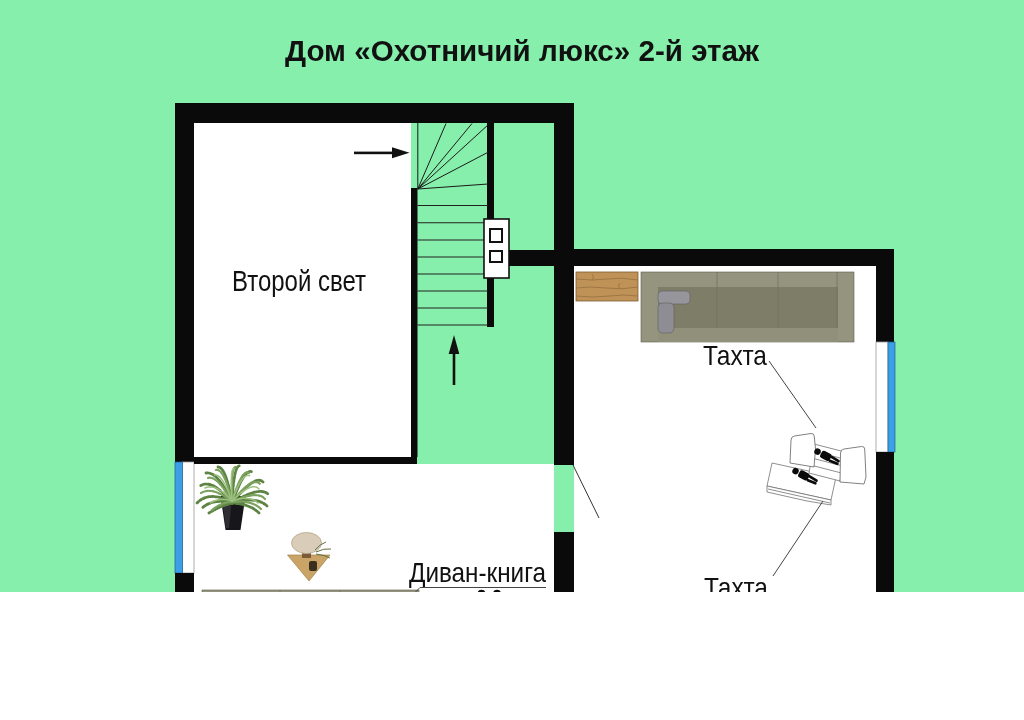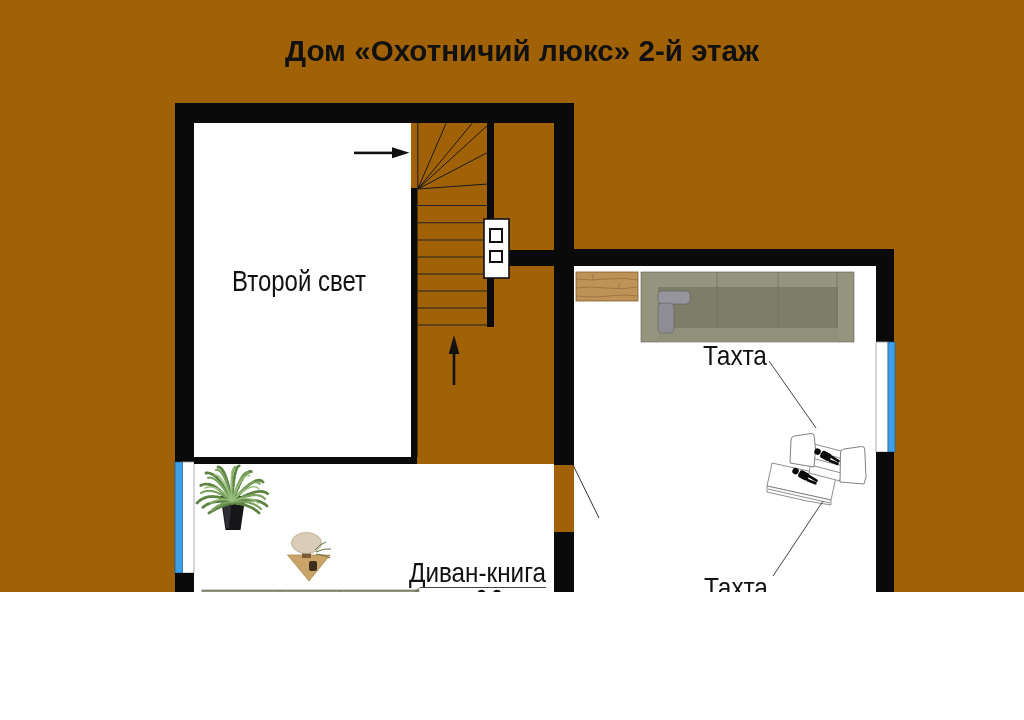--- a/index.html
+++ b/index.html
@@ -1,16 +1,16 @@
 <!DOCTYPE html>
 <html><head>
 <meta charset="utf-8">
 <style>
   html,body{margin:0;padding:0;background:#ffffff;}
-  .plan{position:relative;width:1024px;height:592px;overflow:hidden;background:#a16207;}
+  .plan{position:relative;width:1024px;height:592px;overflow:hidden;background:#86efac;}
   svg text{font-family:"Liberation Sans",sans-serif;}
 </style>
 </head>
 <body>
 <div class="plan">
 <svg width="1024" height="720" viewBox="0 0 1024 720">
 
 <text x="285" y="60.5" font-size="29.7" font-weight="bold" fill="#111" textLength="474" lengthAdjust="spacingAndGlyphs">Дом «Охотничий люкс» 2-й этаж</text>
 
 <rect x="194" y="123" width="217" height="334" fill="#ffffff"></rect>

